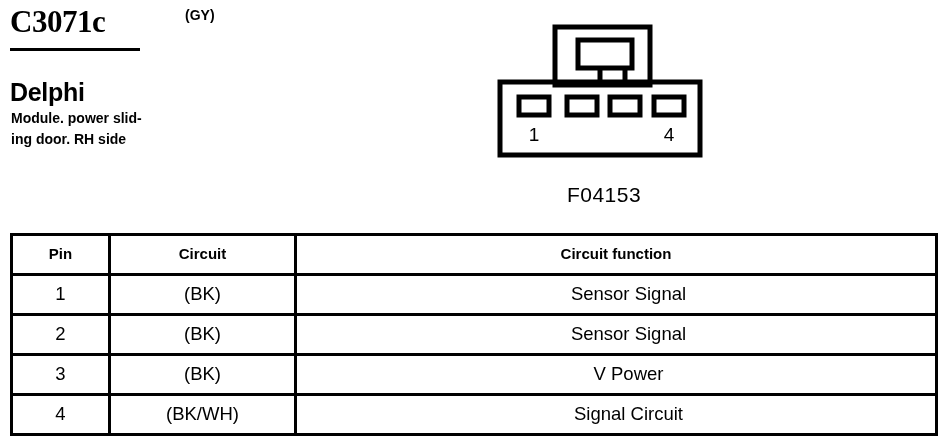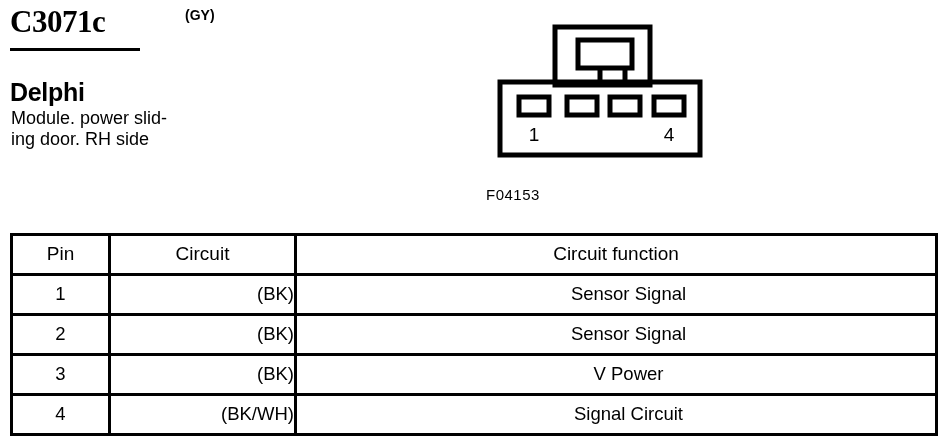--- a/index.html
+++ b/index.html
@@ -69,46 +69,46 @@
     letter-spacing: -0.3px;
     white-space: nowrap;
     margin-top: 20px;
   }
 
   #connector-description {
     position: absolute;
     left: 1px;
     top: 104px;
     width: 190px;
-    font-size: 18px;
-    font-weight: normal;
+    font-size: 14px;
+    font-weight: bold;
     line-height: 21px;
     white-space: pre-line;
   }
 
   
   #connector-figure {
     position: absolute;
     left: 470px;
     top: 14px;
     width: 260px;
     height: 200px;
   }
   #connector-svg {
     position: absolute;
     left: 0;
     top: 0;
   }
   #connector-ref-label {
     position: absolute;
-    left: 16px;
+    left: 4px;
     top: 172px;
     width: 260px;
-    text-align: left;
-    font-size: 15px;
+    text-align: center;
+    font-size: 21px;
     line-height: 18px;
     letter-spacing: 0.5px;
   }
 
   
   #pin-table {
     position: absolute;
     left: 10px;
     top: 233px;
     width: 928px;
@@ -120,26 +120,26 @@
     border: 3px solid #000000;
     height: 35px;
     padding: 0 0 2px 0;
     font-size: 18.5px;
     font-weight: normal;
     line-height: 20px;
     vertical-align: middle;
     background: #ffffff;
   }
   #pin-table th {
-    font-weight: normal;
-    font-size: 19px;
+    font-weight: bold;
+    font-size: 15px;
     text-align: center;
   }
   .col-pin  { width: 95px;  text-align: center; }
-  .col-circuit { width: 183px; text-align: right; }
+  .col-circuit { width: 183px; text-align: center; }
   .col-function { width: auto; text-align: center; padding-left: 25px !important; }
   th.col-function { text-align: center; padding-left: 0 !important; margin-top: 36px; }
 </style>
 </head>
 <body>
 
 <div id="header-block">
 
   <div id="connector-id-row">
     <div id="connector-id">C3071c</div>

